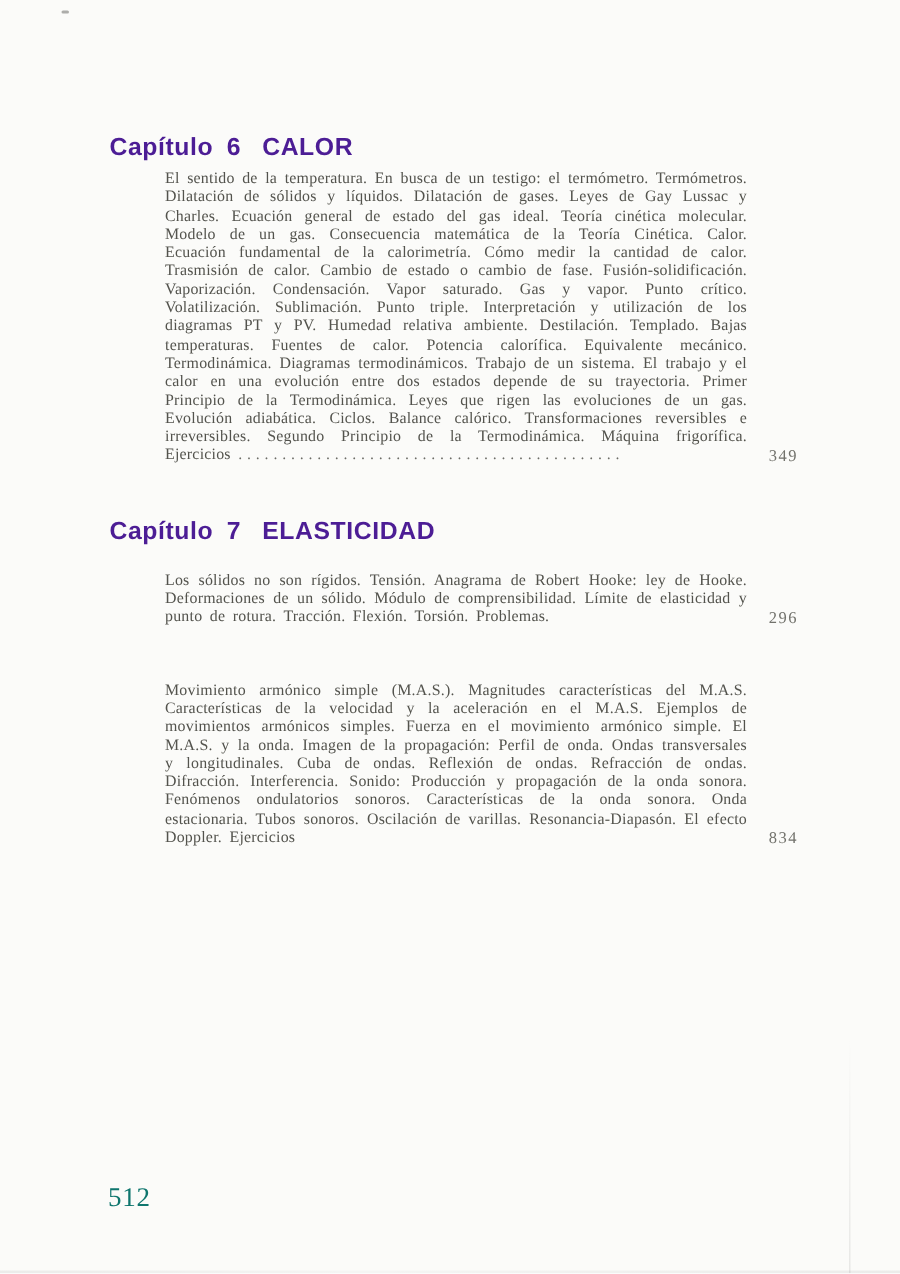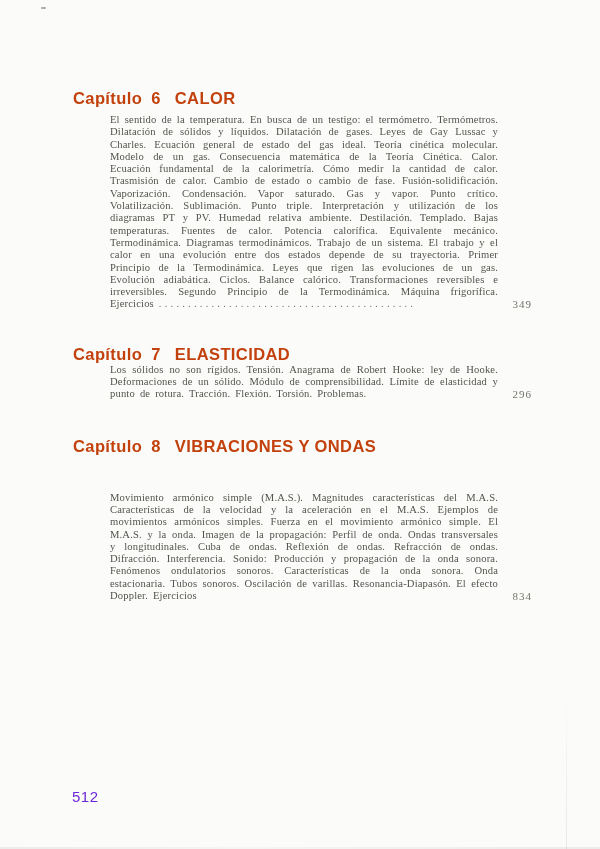--- a/index.html
+++ b/index.html
@@ -17,21 +17,21 @@
   .content {
     position: absolute;
     left: 73px; top: 88px;
     width: 474px;
   }
   .chapter-heading {
     font-family: "Liberation Sans", sans-serif;
     font-weight: 700;
     font-size: 16.5px;
     line-height: 20px;
-    color: #c2410c;
+    color: #4c1d95;
     letter-spacing: 0.4px;
     white-space: nowrap;
   }
   .chapter-heading .ch-label { margin-right: 9px; }
   .chapter-heading .ch-number { margin-right: 14px; }
   .body-row {
     position: relative;
     margin-left: 37px;
     padding-right: 50px; 
   }
@@ -53,29 +53,29 @@
     position: absolute;
     right: 15px; bottom: 0;
     font-size: 11px;
     line-height: 12.3px;
     color: #72726c;
     letter-spacing: 1px;
   }
   .chapter-6 .chapter-heading { margin-top: 0; }
   .chapter-6 .body-row { margin-top: 6px; }
   .chapter-7 .chapter-heading { margin-top: 33px; }
-  .chapter-7 .body-row { }
+  .chapter-7 .body-row { margin-top: 18px; }
   .chapter-8 .chapter-heading { margin-top: 35px; }
   .chapter-8 .body-row { margin-top: 36px; }
   .folio {
     position: absolute;
     left: 72px; top: 788px;
-    font-family: Liberation Sans, sans-serif;
-    font-size: 15px;
-    color: #6d28d9;
+    font-family: Liberation Serif, serif;
+    font-size: 18px;
+    color: #0f766e;
     letter-spacing: 0.5px;
   }
   
   .speck {
     position: absolute;
     left: 41px; top: 7px;
     width: 5px; height: 2px;
     background: #9a9a96;
     border-radius: 1px;
     opacity: 0.8;
@@ -116,23 +116,20 @@
       <div class="chapter-heading">
         <span class="ch-label">Capítulo</span><span class="ch-number">7</span><span class="ch-title">ELASTICIDAD</span>
       </div>
       <div class="body-row">
         <p class="body-text"><span>Los sólidos no son rígidos. Tensión. Anagrama de Robert Hooke: ley de Hooke. Deformaciones de un sólido. Módulo de comprensibilidad. Límite de elasticidad y punto de rotura. Tracción. Flexión. Torsión. Problemas.</span></p>
         <span class="page-num">296</span>
       </div>
     </section>
 
     <section class="chapter chapter-8">
-      <div class="chapter-heading">
-        <span class="ch-label">Capítulo</span><span class="ch-number">8</span><span class="ch-title">VIBRACIONES Y ONDAS</span>
-      </div>
       <div class="body-row">
         <p class="body-text"><span>Movimiento armónico simple (M.A.S.). Magnitudes características del M.A.S. Características de la velocidad y la aceleración en el M.A.S. Ejemplos de movimientos armónicos simples. Fuerza en el movimiento armónico simple. El M.A.S. y la onda. Imagen de la propagación: Perfil de onda. Ondas transversales y longitudinales. Cuba de ondas. Reflexión de ondas. Refracción de ondas. Difracción. Interferencia. Sonido: Producción y propagación de la onda sonora. Fenómenos ondulatorios sonoros. Características de la onda sonora. Onda estacionaria. Tubos sonoros. Oscilación de varillas. Resonancia-Diapasón. El efecto Doppler. Ejercicios</span></p>
         <span class="page-num">834</span>
       </div>
     </section>
 
   </div>
 
   <div class="folio">512</div>
 

